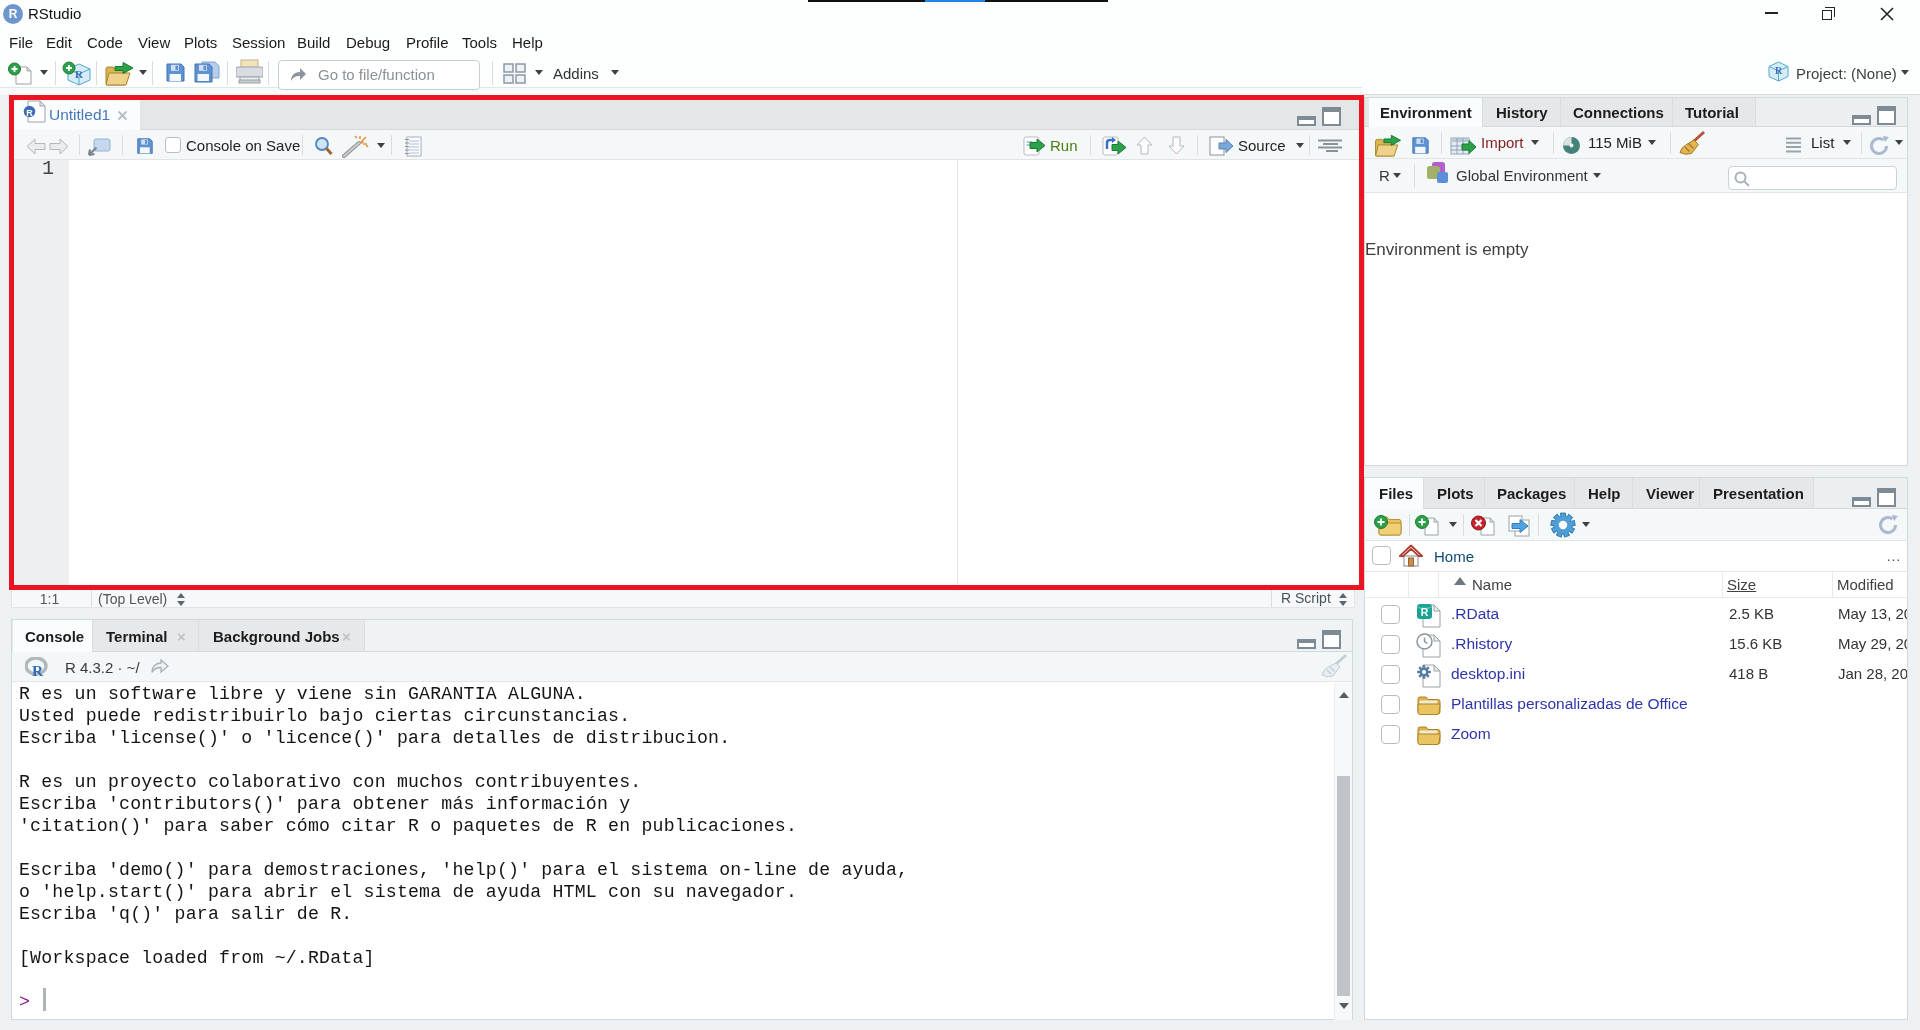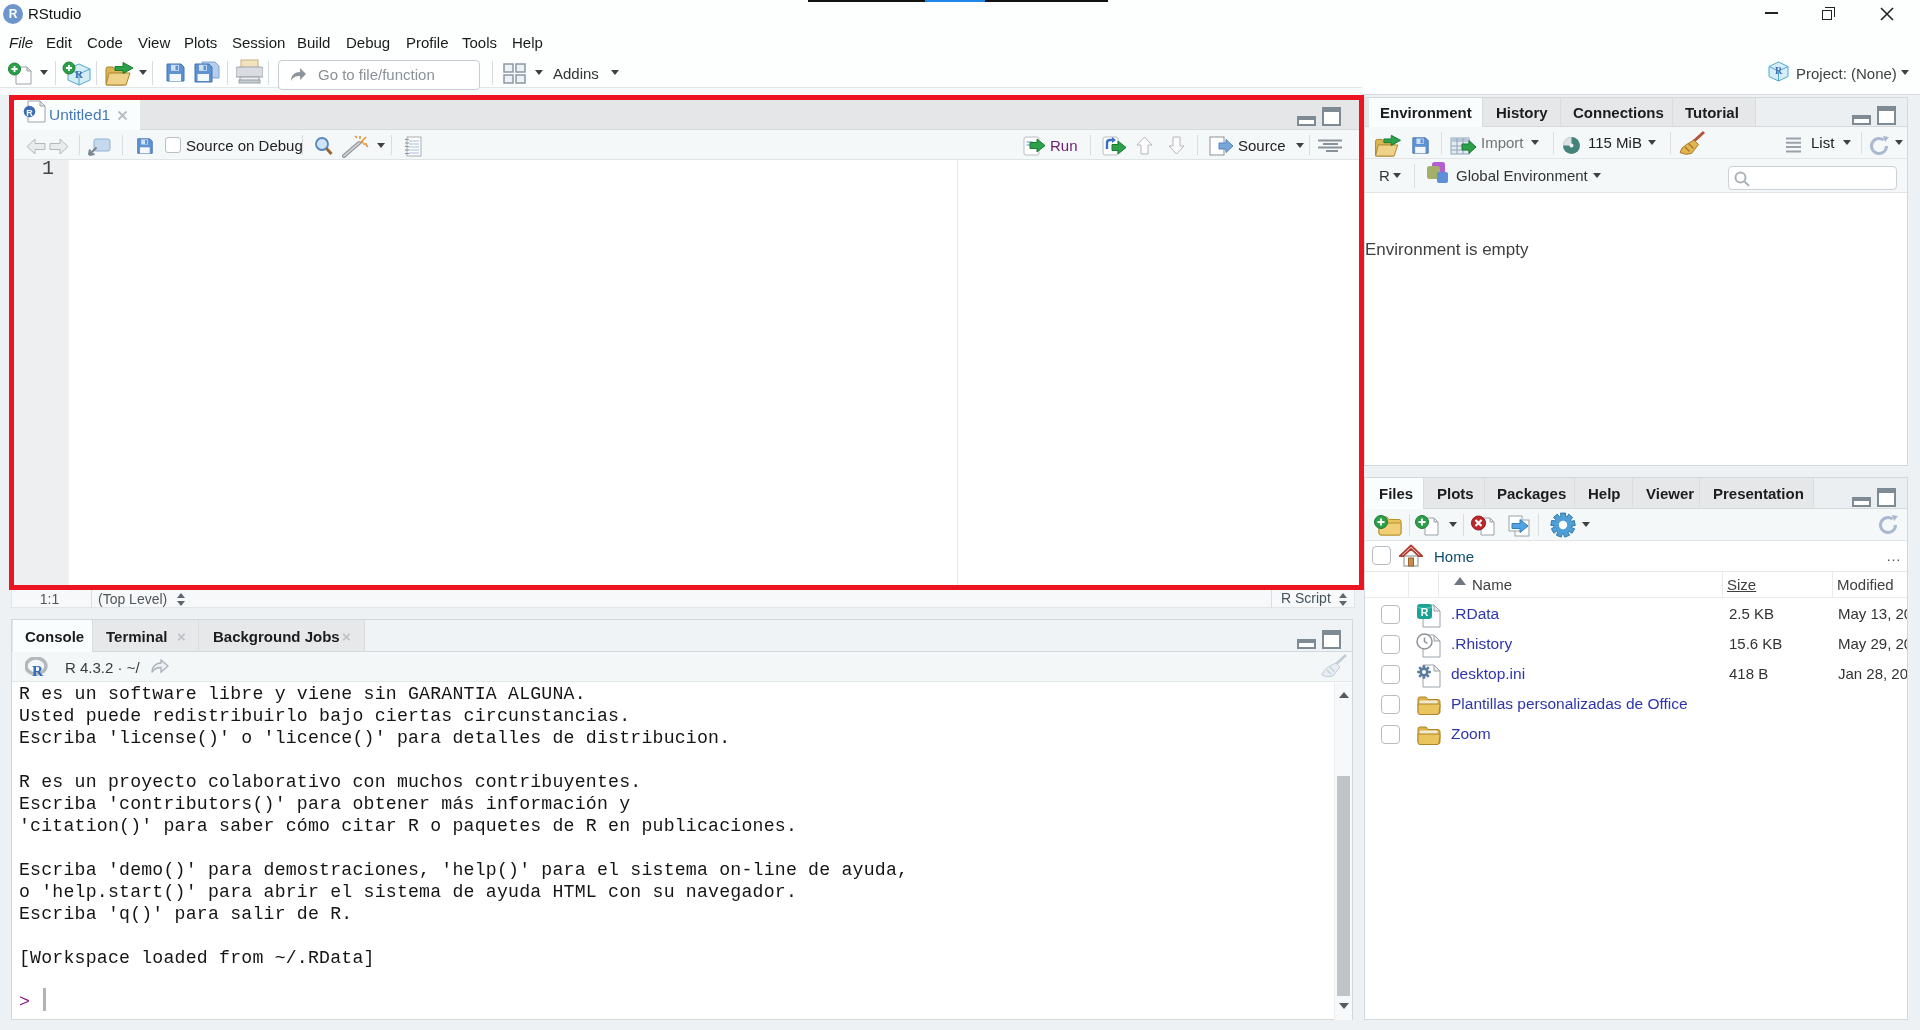--- a/index.html
+++ b/index.html
@@ -28,21 +28,21 @@
 <div class="abs" style="left:28px;top:5px;font-size:15px;color:#111;">RStudio</div>
 
 <div class="abs" style="left:1765px;top:12px;width:13px;height:2px;background:#222;"></div>
 <div class="abs" style="left:1822px;top:10px;width:10px;height:10px;border:1.5px solid #222;background:transparent;"></div>
 <div class="abs" style="left:1825px;top:7px;width:10px;height:10px;border:1.5px solid #222;border-left:none;border-bottom:none;"></div>
 <svg class="abs" style="left:1880px;top:7px;" width="14" height="14">
     <path d="M1 1 L13 13 M13 1 L1 13" stroke="#222" stroke-width="1.6"></path>
   </svg>
 
 <div class="abs" style="top:34px;left:0;width:100%;height:22px;font-size:15px;color:#1a1a1a;">
-  <span class="abs" style="left:9px;font-style:italic;">File</span>
+  <span class="abs" style="left:9px;">File</span>
   <span class="abs" style="left:46px;">Edit</span>
   <span class="abs" style="left:87px;">Code</span>
   <span class="abs" style="left:138px;">View</span>
   <span class="abs" style="left:184px;">Plots</span>
   <span class="abs" style="left:232px;">Session</span>
   <span class="abs" style="left:297px;">Build</span>
   <span class="abs" style="left:346px;">Debug</span>
   <span class="abs" style="left:406px;">Profile</span>
   <span class="abs" style="left:462px;">Tools</span>
   <span class="abs" style="left:512px;">Help</span>
@@ -84,24 +84,24 @@
   <div class="panemin" style="left:1283px;top:16px;"></div>
   <div class="panemax" style="left:1308px;top:7px;"></div>
 
   <div class="abs" style="left:0;top:30px;width:1345px;height:30px;background:#f5f8f9;border-bottom:1px solid #e0e4e7;"></div>
   <div id="srctools">
     <div class="sep" style="left:65px;top:35px;height:20px;"></div>
     <div class="sep" style="left:108px;top:35px;height:20px;"></div>
     <div class="sep" style="left:288px;top:35px;height:20px;"></div>
     <div class="sep" style="left:377px;top:35px;height:20px;"></div>
     <div class="abs" style="left:151px;top:37px;width:16px;height:16px;background:#fff;border:1px solid #b9bfc5;border-radius:3px;"></div>
-    <div class="abs" style="left:172px;top:37px;font-size:15px;color:#222;">Source on Debug</div>
+    <div class="abs" style="left:172px;top:37px;font-size:15px;color:#222;">Console on Save</div>
     <span class="caret" style="left:363px;top:43px;"></span>
 
-    <div class="abs" style="left:1036px;top:37px;font-size:15px;color:#701a75;">Run</div>
+    <div class="abs" style="left:1036px;top:37px;font-size:15px;color:#4d7c0f;">Run</div>
     <div class="sep" style="left:1076px;top:35px;height:20px;"></div>
     <div class="sep" style="left:1183px;top:35px;height:20px;"></div>
     <div class="abs" style="left:1224px;top:37px;font-size:15px;color:#222;">Source</div>
     <span class="caret" style="left:1282px;top:43px;"></span>
     <div class="sep" style="left:1295px;top:35px;height:20px;"></div>
   </div>
 
   <div class="abs" style="left:0;top:60px;width:55px;height:425px;background:#edeff1;"></div>
   <div class="abs mono" style="left:0px;top:58px;width:40px;text-align:right;font-size:20px;line-height:22px;color:#444;">1</div>
   <div class="abs" style="left:943px;top:60px;width:1px;height:425px;background:#e5e8ea;"></div>
@@ -166,21 +166,21 @@
   <div class="abs tabtxt" style="left:320px;top:6px;color:#1c1c1c;">Tutorial</div>
   <div class="sep" style="left:117px;top:0;height:29px;"></div>
   <div class="sep" style="left:195px;top:0;height:29px;"></div>
   <div class="sep" style="left:307px;top:0;height:29px;"></div>
   <div class="sep" style="left:390px;top:0;height:29px;"></div>
   <div class="panemin" style="left:487px;top:17px;"></div>
   <div class="panemax" style="left:512px;top:8px;"></div>
 
   <div class="abs" style="left:0;top:29px;width:542px;height:32px;background:#f5f8f9;border-bottom:1px solid #e2e5e8;"></div>
   <div class="sep" style="left:76px;top:34px;height:22px;"></div>
-  <div class="abs" style="left:116px;top:36px;font-size:15px;color:#737373;">Import</div>
+  <div class="abs" style="left:116px;top:36px;font-size:15px;color:#7f1d1d;">Import</div>
   <span class="caret" style="left:166px;top:42px;"></span>
   <div class="sep" style="left:188px;top:34px;height:22px;"></div>
   <div class="abs" style="left:223px;top:36px;font-size:15px;color:#222;">115 MiB</div>
   <span class="caret" style="left:283px;top:42px;"></span>
   <div class="sep" style="left:305px;top:34px;height:22px;"></div>
   <div class="abs" style="left:446px;top:36px;font-size:15px;color:#222;">List</div>
   <span class="caret" style="left:478px;top:42px;"></span>
   <div class="sep" style="left:496px;top:34px;height:22px;"></div>
   <span class="caret" style="left:530px;top:42px;"></span>
 

